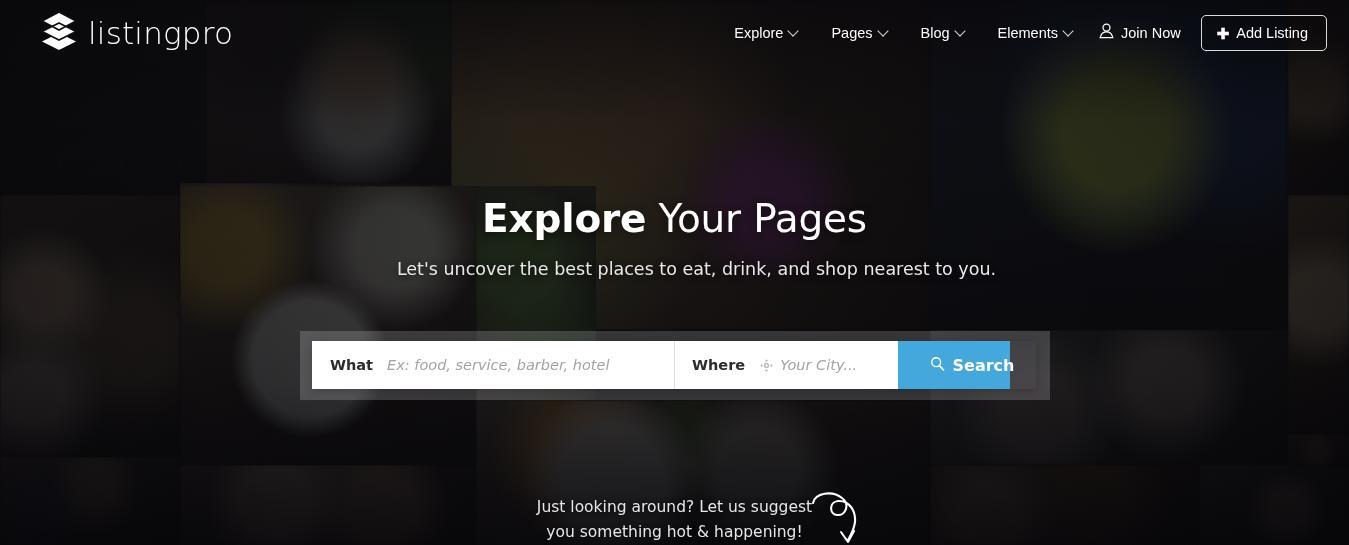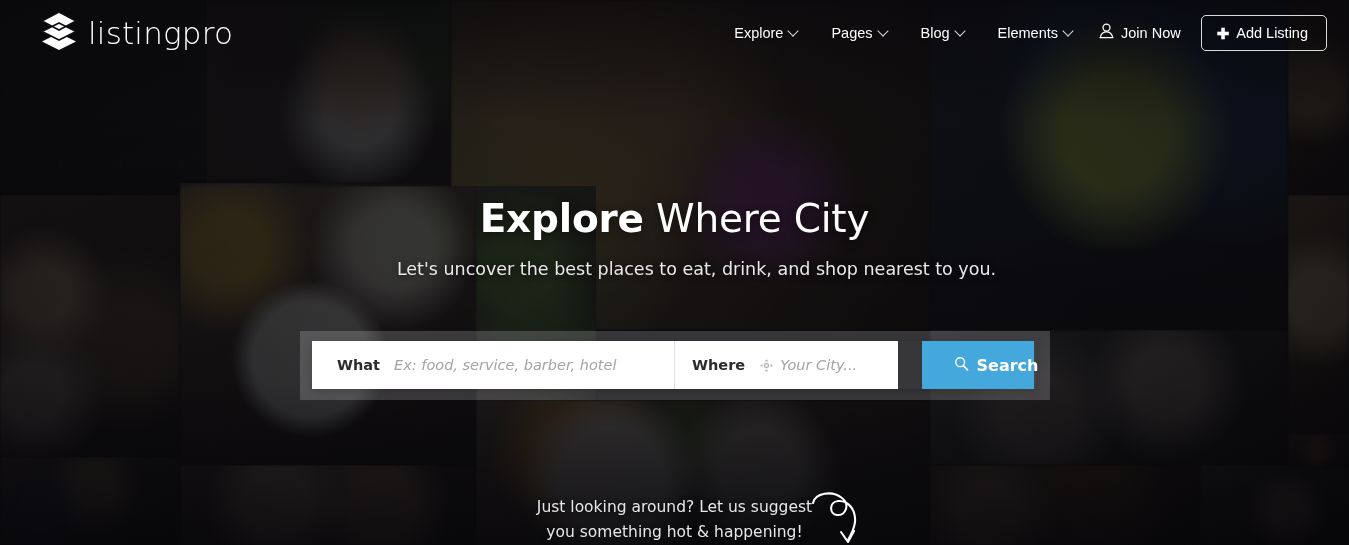--- a/index.html
+++ b/index.html
@@ -300,21 +300,21 @@
     display: flex;
     align-items: stretch;
     box-shadow: 0 2px 9px rgba(0,0,0,.22);
   }
   .sfield {
     background: #ffffff;
     display: flex;
     align-items: center;
     height: 48px;
   }
-  #field-what  { width: 362px; padding-left: 25px; }
+  #field-what  { width: 362px; padding-left: 18px; }
   #field-where { width: 224px; padding-left: 17px; border-left: 1px solid #e1e1e3; }
   .sfield .flabel {
     color: #2c2c2e;
     font-size: 14.5px;
     font-weight: 700;
     margin-right: 14px;
     white-space: nowrap;
     font-family: "DejaVu Sans", sans-serif;
   }
   .sfield input {
@@ -341,21 +341,21 @@
     border: 0;
     cursor: pointer;
     display: flex;
     align-items: center;
     justify-content: center;
     gap: 8px;
     color: #ffffff;
     font-size: 16px;
     font-weight: 700;
     font-family: "DejaVu Sans", sans-serif;
-    margin-left: 24px;
+    margin-left: 0;
     padding-left: 36px;
   }
 
   
   #suggest {
     position: absolute;
     z-index: 4;
     left: 0; right: 0;
     top: 495px;
     text-align: center;
@@ -491,21 +491,21 @@
       <div id="add-listing">
         <span class="plus">✚</span>
         <span>Add Listing</span>
       </div>
 
     </nav>
   </div>
 
   <div id="hero">
     <h1 id="hero-title">
-      <span class="strong">Explore</span><span class="light"> Where City</span>
+      <span class="strong">Explore</span><span class="light"> Your Pages</span>
     </h1>
     <p id="hero-sub">Let's uncover the best places to eat, drink, and shop nearest to you.</p>
   </div>
 
   <div id="search-backdrop"></div>
 
   <div id="search-bar">
 
     <div class="sfield" id="field-what">
       <span class="flabel">What</span>

